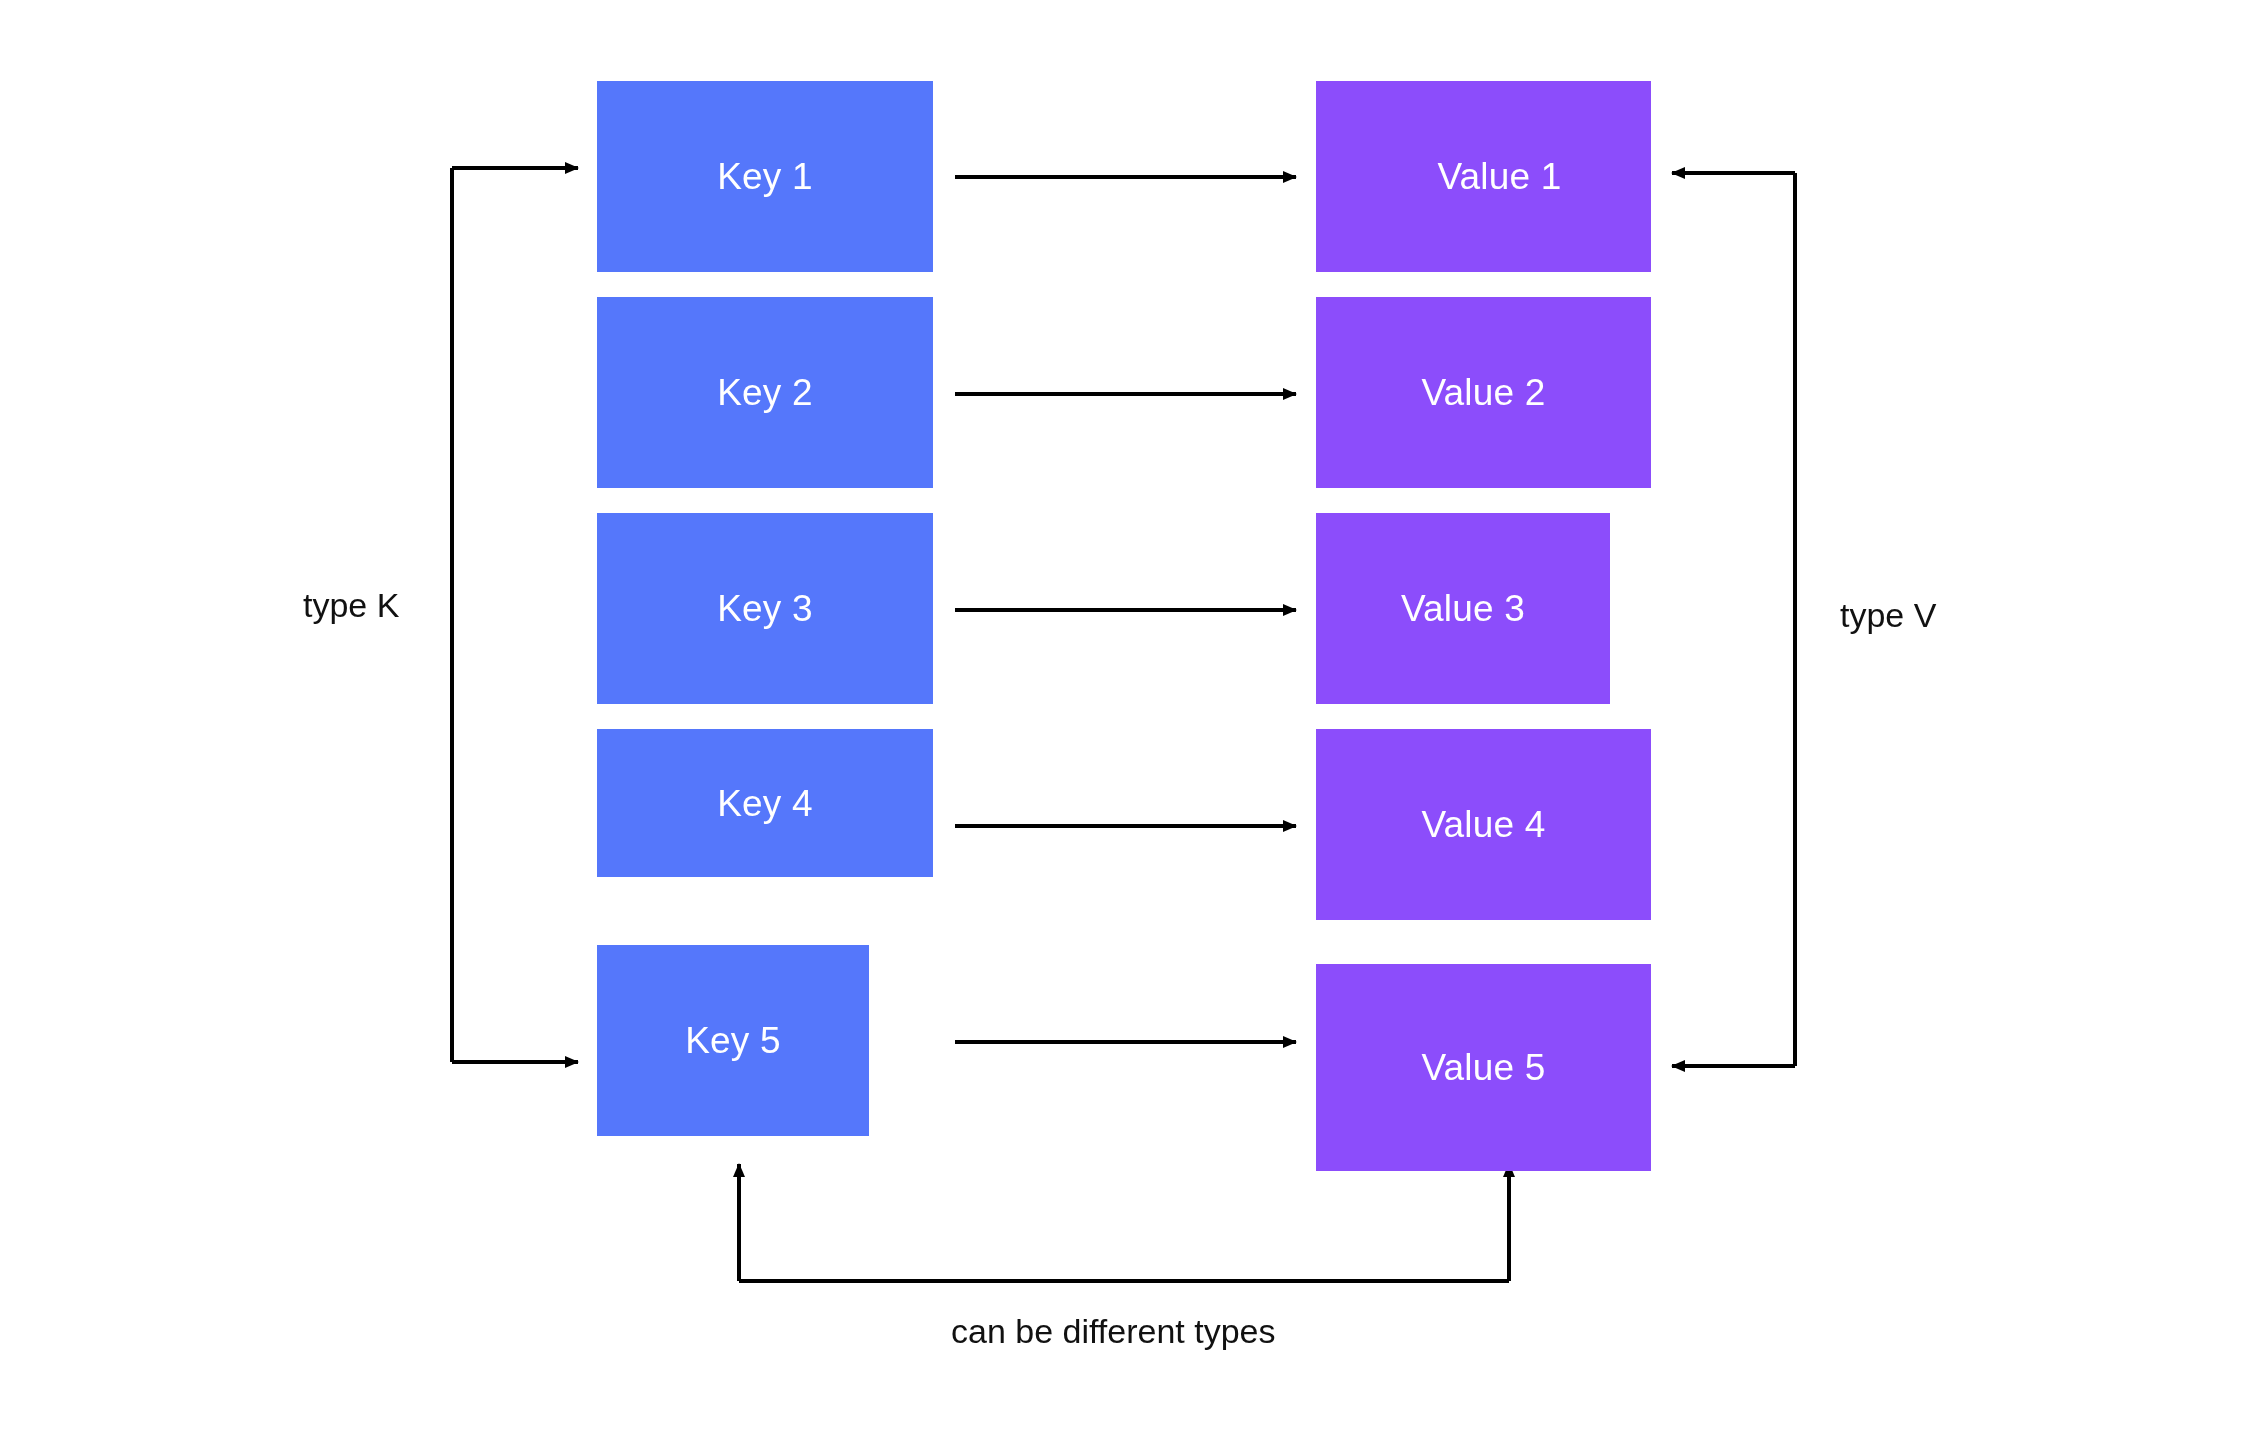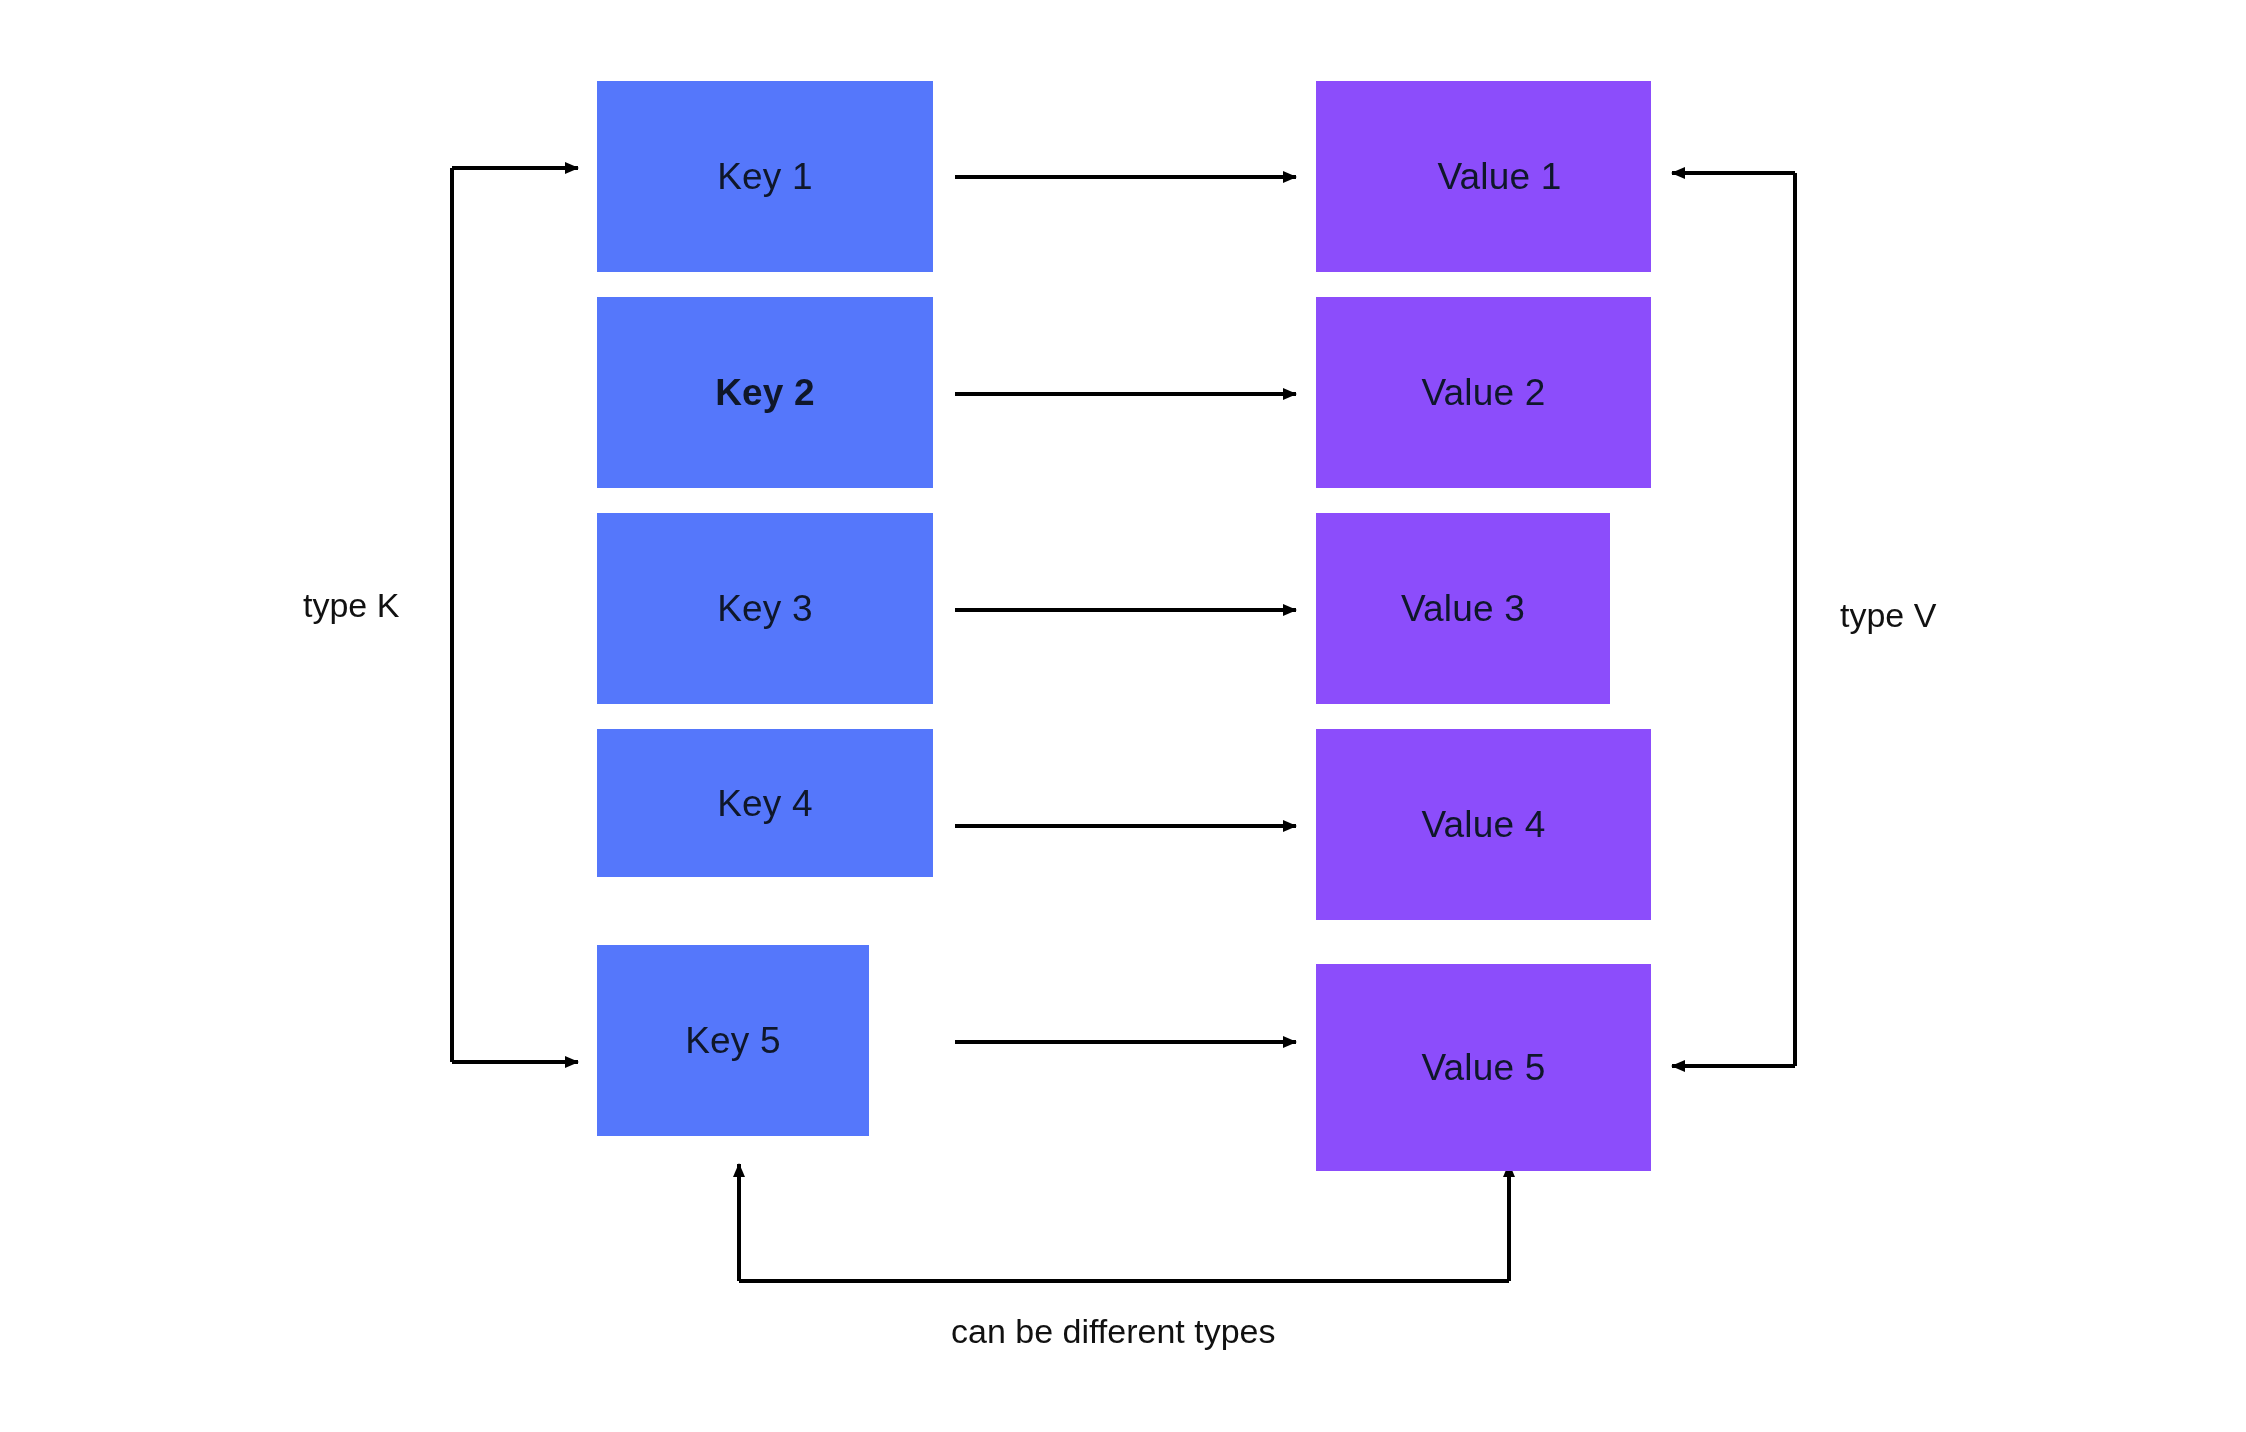--- a/index.html
+++ b/index.html
@@ -23,21 +23,21 @@
     left: 0;
     top: 0;
     width: 2246px;
     height: 1432px;
   }
   .node-box {
     position: absolute;
     display: flex;
     align-items: center;
     justify-content: center;
-    color: #0f172a;
+    color: #ffffff;
     font-family: "Liberation Sans", sans-serif;
     font-size: 37px;
     font-weight: 400;
     letter-spacing: 0.2px;
     line-height: 1;
     box-sizing: border-box;
   }
   .node-label {
     pointer-events: none;
   }
@@ -92,21 +92,21 @@
     <line class="connector-line" x1="1795" y1="1066" x2="1672" y2="1066" stroke-width="4" marker-end="url(#arrow-left)"></line>
 
     <path class="connector-line" d="M739,1281 L1509,1281" stroke-width="4"></path>
     <line class="connector-line" x1="739" y1="1281" x2="739" y2="1164" stroke-width="4" marker-end="url(#arrow-up)"></line>
     <line class="connector-line" x1="1509" y1="1281" x2="1509" y2="1164" stroke-width="4" marker-end="url(#arrow-up)"></line>
   </svg>
 
   <div class="node-box key-box" style="left:597px; top:81px; width:336px; height:191px; background:#5577fb;">
     <span class="node-label">Key 1</span>
   </div>
-  <div class="node-box key-box" style="left:597px; top:297px; width:336px; height:191px; background:#5577fb;font-weight:bold;">
+  <div class="node-box key-box" style="left:597px; top:297px; width:336px; height:191px; background:#5577fb;">
     <span class="node-label">Key 2</span>
   </div>
   <div class="node-box key-box" style="left:597px; top:513px; width:336px; height:191px; background:#5577fb;">
     <span class="node-label">Key 3</span>
   </div>
   <div class="node-box key-box" style="left:597px; top:729px; width:336px; height:148px; background:#5577fb;">
     <span class="node-label">Key 4</span>
   </div>
   <div class="node-box key-box" style="left:597px; top:945px; width:272px; height:191px; background:#5577fb;">
     <span class="node-label">Key 5</span>

